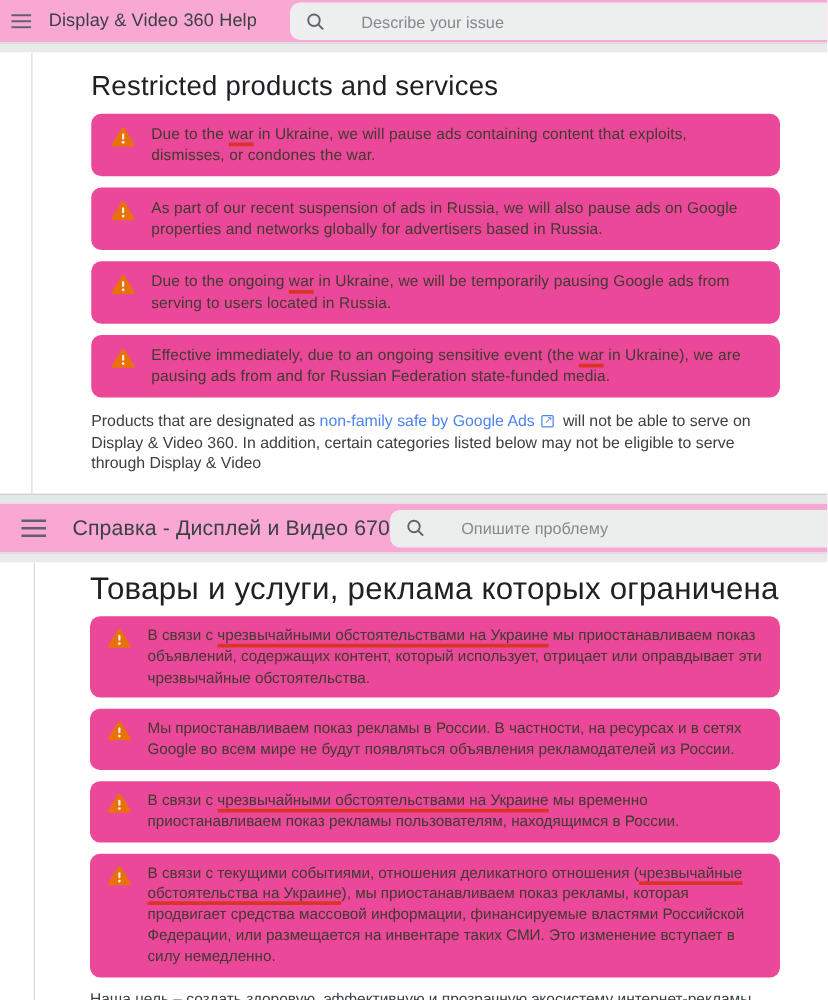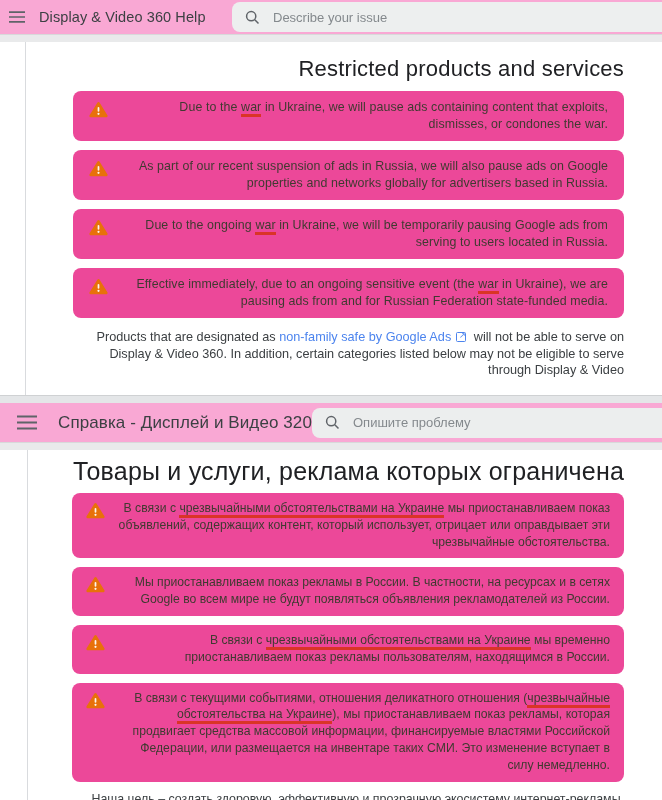--- a/index.html
+++ b/index.html
@@ -16,38 +16,38 @@
   .topbar { display: flex; align-items: center; background: #f9a8d4; }
   .s-en .topbar { height: 34px; padding-left: 9px; }
   .s-ru .topbar { height: 39px; padding-left: 17px; }
   .hamburger { display: inline-flex; align-items: center; cursor: pointer; flex: none; }
   .app-title { color: #3c4043; white-space: nowrap; cursor: pointer; }
   .s-en .app-title { font-size: 14.5px; margin-left: 14px; letter-spacing: .1px; }
   .s-ru .app-title { font-size: 17px;  margin-left: 21px; letter-spacing: .1px; }
   .searchbox {
     margin-left: auto; height: 30px; background: #edefef;
     border-radius: 8px 0 0 8px; display: flex; align-items: center;
-    padding: 0 6px 0 13px; flex: none;
+    padding: 0 6px 0 13px; flex: none; gap: 16px;
   }
   .s-en .searchbox { width: 430px; }
   .s-ru .searchbox { width: 372px; background: #eceeee; }
   .search-icon { display: inline-flex; flex: none; }
   .search-input {
     border: 0; outline: 0; background: transparent; flex: 1;
     margin-left: 11px; font-size: 13px; color: #3c4043;
     font-family: "Liberation Sans", sans-serif;
   }
   .search-input::placeholder { color: #84898d; opacity: 1; }
 
   
   .band { height: 8px; background: #e9eaeb; border-top: 1px solid #d8d9da; }
   .band.join { background: #e4e6e8; border-top: 1px solid #cfd1d3; }
 
   
-  .content-row { display: flex; background: #ffffff; text-align: right; }
+  .content-row { display: flex; background: #ffffff; }
   .s-en .content-row { height: 353px; overflow: hidden; }
   .rail { width: 26px; flex: none; border-right: 1px solid #d9dbde; }
   .s-ru .rail { width: 28px; }
   main { flex: 1; min-width: 0; padding: 0 38px 0 47px; }
   .s-ru main { padding: 0 38px 0 44px; }
 
   h1 { font-weight: 400; color: #202124; letter-spacing: .2px; }
   .s-en h1 { margin: 14px 0 6px; font-size: 22px;   line-height: 26px; }
   .s-ru h1 { margin: 8px 0 8px;  font-size: 25px; line-height: 26px; }
 
@@ -157,21 +157,21 @@
   <div class="band join"></div>
 </section>
 
 <section class="s-ru">
   <header class="topbar">
     <span class="hamburger">
       <svg width="20" height="15" viewBox="0 0 20 15">
           <path d="M0 1.5h20M0 7.5h20M0 13.5h20" stroke="#5f6368" stroke-width="2"></path>
         </svg>
     </span>
-    <span class="app-title">Справка - Дисплей и Видео 320</span>
+    <span class="app-title">Справка - Дисплей и Видео 670</span>
     <div class="searchbox">
       <span class="search-icon">
         <svg width="15" height="15" viewBox="0 0 15 15" fill="none">
             <circle cx="6.2" cy="6.2" r="4.6" stroke="#5f6368" stroke-width="1.5"></circle>
             <path d="M9.8 9.8L13.5 13.5" stroke="#5f6368" stroke-width="1.5"></path>
           </svg>
       </span>
       <input class="search-input" type="text" placeholder="Опишите проблему" style="">
     </div>
   </header>

